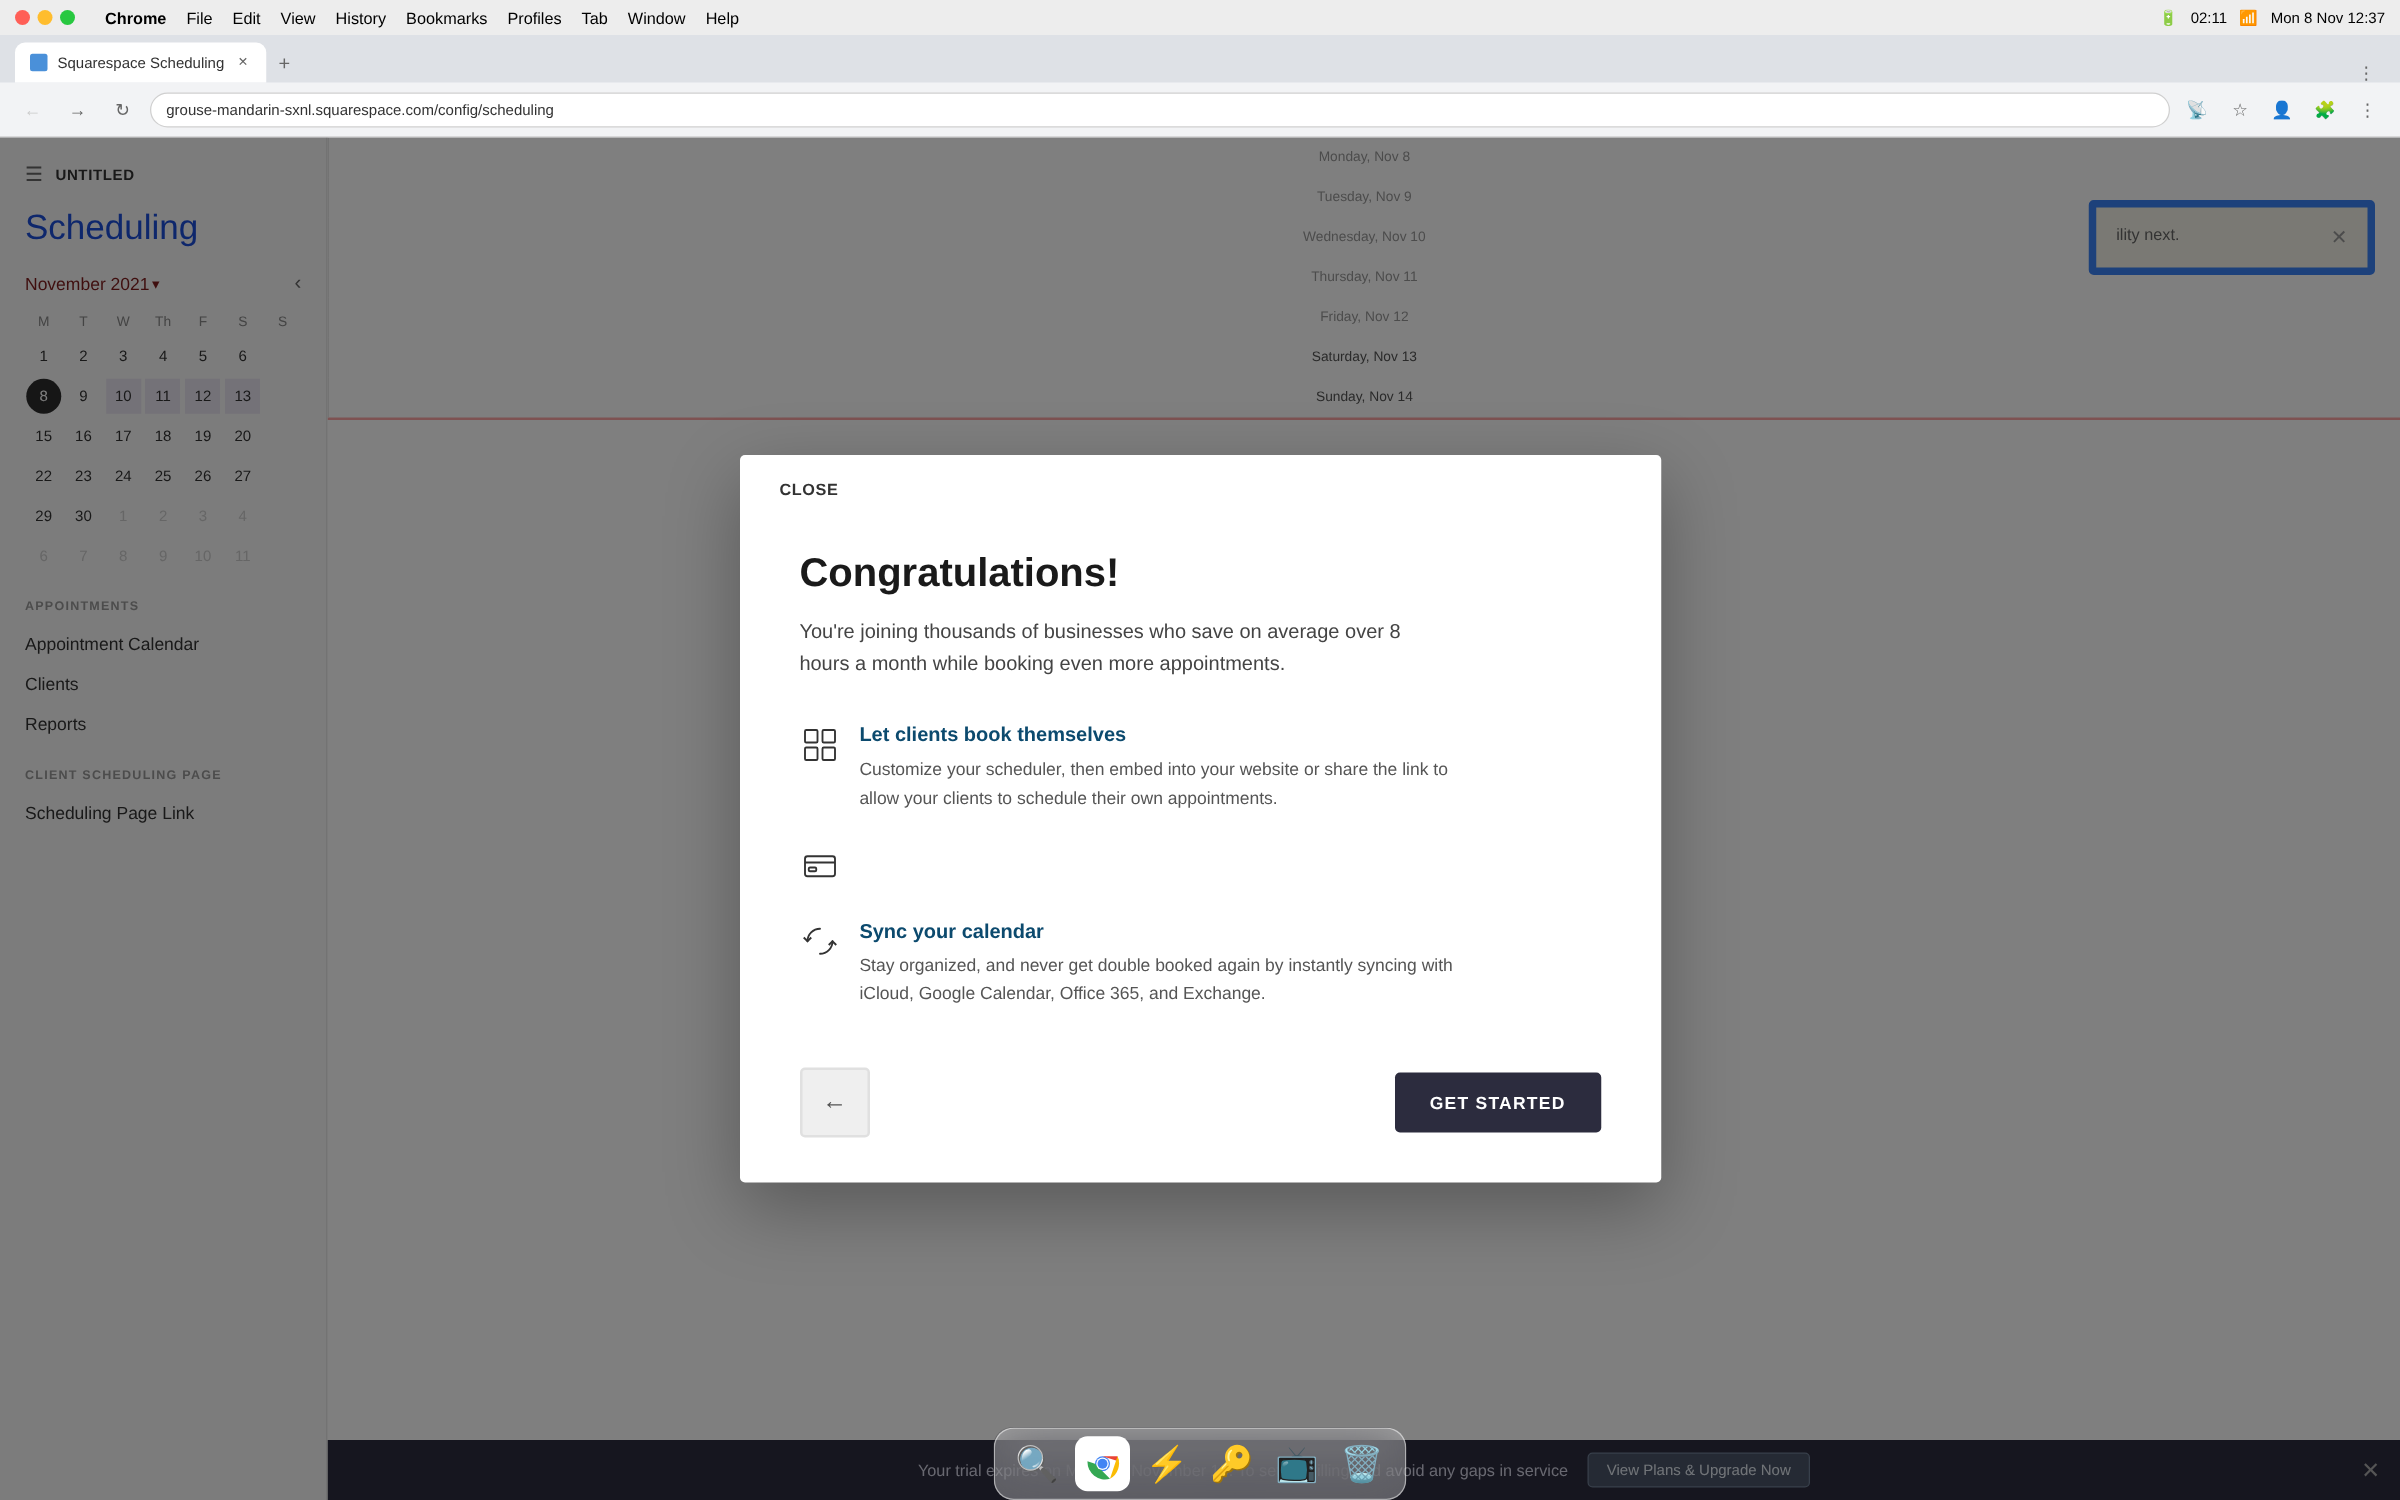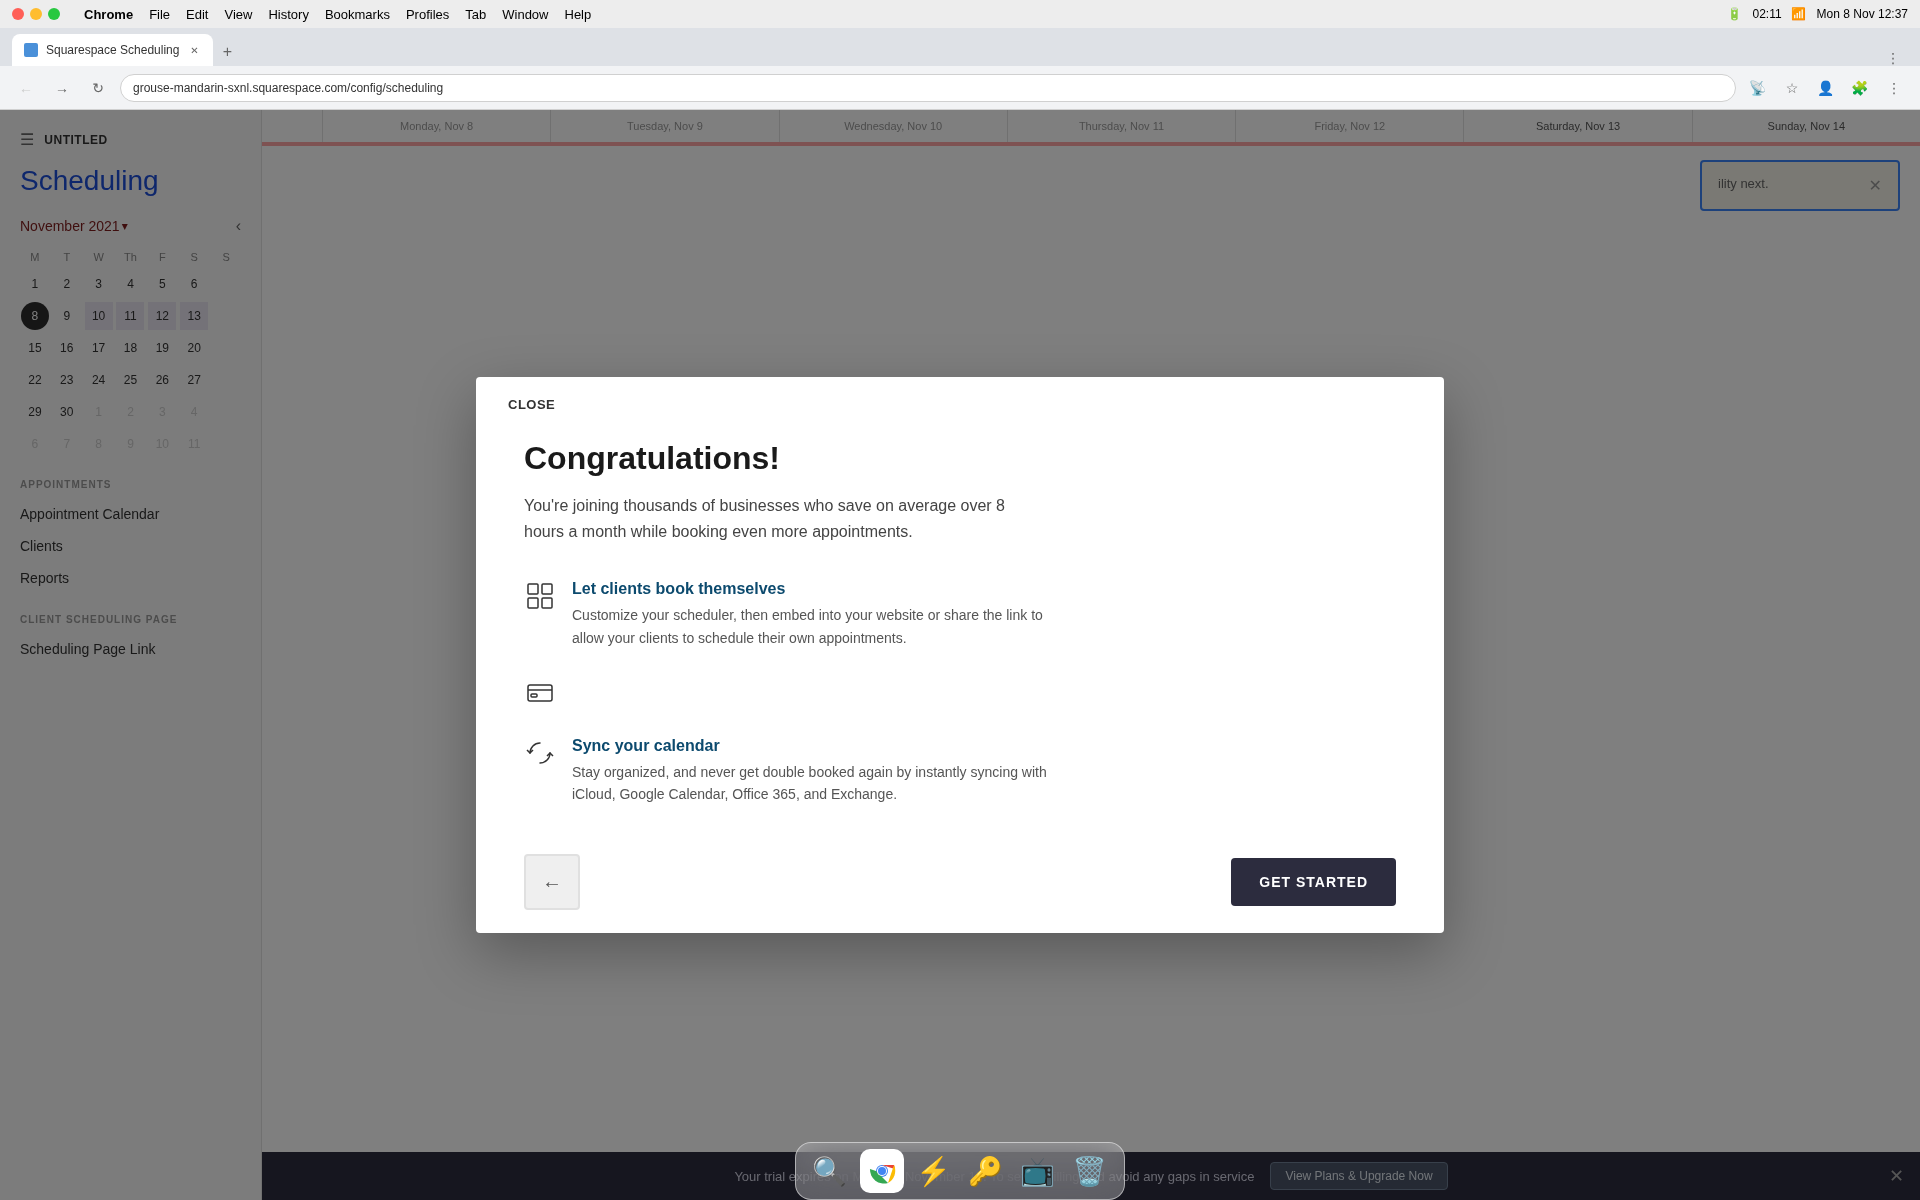--- a/index.html
+++ b/index.html
@@ -63,21 +63,21 @@
     .sidebar-nav-label { font-size: 10px; font-weight: 700; color: #999; letter-spacing: 1px; padding: 0 20px 8px; text-transform: uppercase; }
     .sidebar-nav-item { padding: 8px 20px; font-size: 14px; color: #333; cursor: pointer; display: block; }
 
     
     .main-content { flex: 1; background: #ffffff; position: relative; overflow: hidden; }
 
     
     .overlay { position: absolute; top: 0; left: 0; right: 0; bottom: 0; background: rgba(0,0,0,0.5); z-index: 200; display: flex; align-items: center; justify-content: center; }
 
     
-    .modal { background: #fff; border-radius: 4px; width: 968px; max-height: 680px; position: relative; padding: 23px 48px; box-shadow: 0 20px 60px rgba(0,0,0,0.3); }
+    .modal { background: #fff; border-radius: 4px; width: 737px; max-height: 680px; position: relative; padding: 36px 48px; box-shadow: 0 20px 60px rgba(0,0,0,0.3); }
     .modal-close-btn { font-size: 13px; font-weight: 600; color: #333; cursor: pointer; letter-spacing: 0.5px; position: absolute; top: 20px; left: 32px; }
 
     .modal-title { font-size: 32px; font-weight: 700; color: #1a1a1a; margin-bottom: 16px; margin-top: 40px; }
     .modal-subtitle { font-size: 16px; color: #444; line-height: 1.6; margin-bottom: 36px; max-width: 520px; }
 
     .feature-list { display: flex; flex-direction: column; gap: 28px; }
     .feature-item { display: flex; gap: 16px; align-items: flex-start; }
     .feature-icon { width: 32px; height: 32px; flex-shrink: 0; display: flex; align-items: center; justify-content: center; }
     .feature-icon svg { width: 28px; height: 28px; }
     .feature-text h3 { font-size: 16px; font-weight: 700; color: #0c4a6e; margin-bottom: 6px; }
@@ -237,21 +237,21 @@
     </div>
 
     <div class="sidebar-nav-section">
       <div class="sidebar-nav-label">CLIENT SCHEDULING PAGE</div>
       <a class="sidebar-nav-item">Scheduling Page Link</a>
     </div>
   </div>
 
   <div class="main-content" style="position:relative;">
 
-    <div style="display:flex; border-bottom:4px solid #fca5a5; background:#fff;">
+    <div style="display:flex; border-bottom:2px solid #fca5a5; background:#fff;flex-direction:column;">
       <div style="width:60px; flex-shrink:0;"></div>
       <div style="flex:1; text-align:center; padding:10px 4px; border-left:1px solid #e0e0e0;">
         <div style="font-size:11px; color:#999;">Monday, Nov 8</div>
       </div>
       <div style="flex:1; text-align:center; padding:10px 4px; border-left:1px solid #e0e0e0;">
         <div style="font-size:11px; color:#999;">Tuesday, Nov 9</div>
       </div>
       <div style="flex:1; text-align:center; padding:10px 4px; border-left:1px solid #e0e0e0;">
         <div style="font-size:11px; color:#999;">Wednesday, Nov 10</div>
       </div>
@@ -262,21 +262,21 @@
         <div style="font-size:11px; color:#999;">Friday, Nov 12</div>
       </div>
       <div style="flex:1; text-align:center; padding:10px 4px; border-left:1px solid #e0e0e0;">
         <div style="font-size:11px; color:#555;">Saturday, Nov 13</div>
       </div>
       <div style="flex:1; text-align:center; padding:10px 4px; border-left:1px solid #e0e0e0;">
         <div style="font-size:11px; color:#555;">Sunday, Nov 14</div>
       </div>
     </div>
 
-    <div style="position:absolute; top:50px; right:20px; background:#f5f3e8; border:2px solid #3b82f6; padding:14px 16px; border-radius:4px; font-size:13px; color:#666; width:200px; display:flex; justify-content:space-between; align-items:flex-start;">
+    <div style="position:absolute; top:50px; right:20px; background:#f5f3e8; border:6px solid #3b82f6; padding:14px 16px; border-radius:4px; font-size:13px; color:#666; width:229px; display:flex; justify-content:space-between; align-items:flex-start;">
       <span>ility next.</span>
       <span style="cursor:pointer; color:#999; font-size:16px; margin-left:8px;">✕</span>
     </div>
 
     <div style="position:absolute; bottom:0; left:0; right:0; background:#2c2c3e; color:#d0d0e0; padding:10px 20px; display:flex; align-items:center; justify-content:center; gap:16px; font-size:13px;">
       <span>Your trial expires on Monday, November 15.  To set up billing and avoid any gaps in service</span>
       <button style="background:#4a5568; color:#e2e8f0; border:1px solid #718096; padding:6px 14px; border-radius:4px; font-size:12px; cursor:pointer;">View Plans &amp; Upgrade Now</button>
       <span style="position:absolute; right:16px; color:#aaa; cursor:pointer; font-size:18px;">✕</span>
     </div>
   </div>

